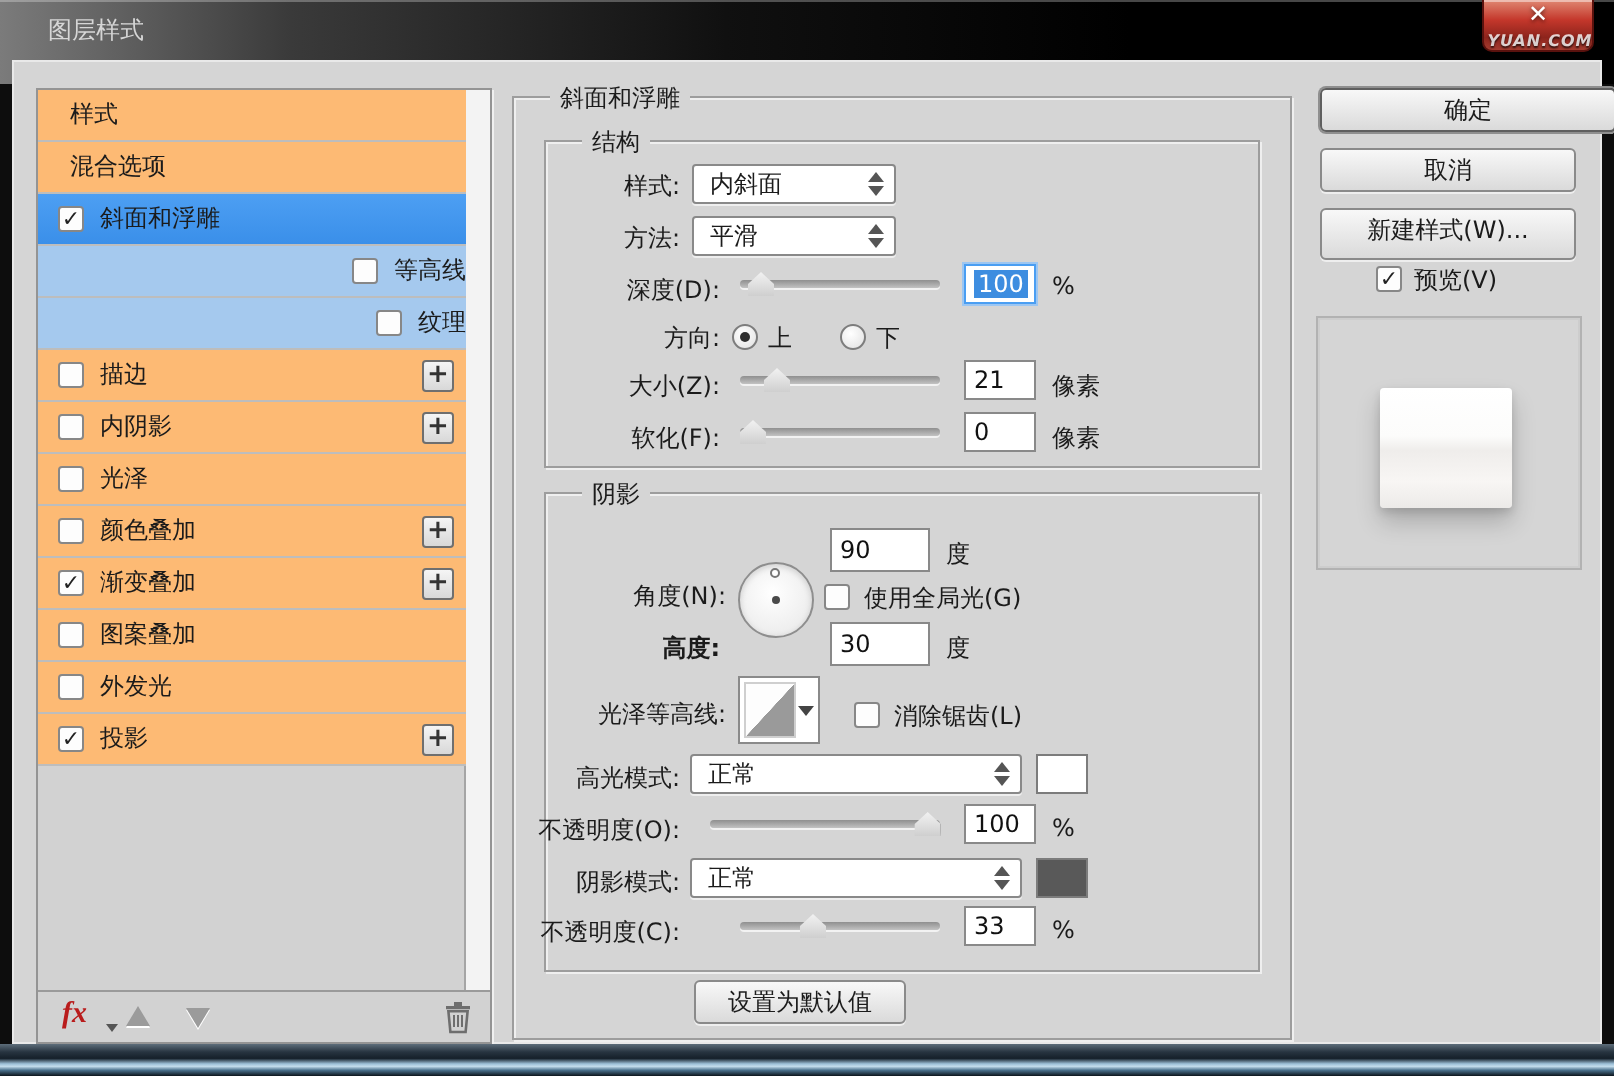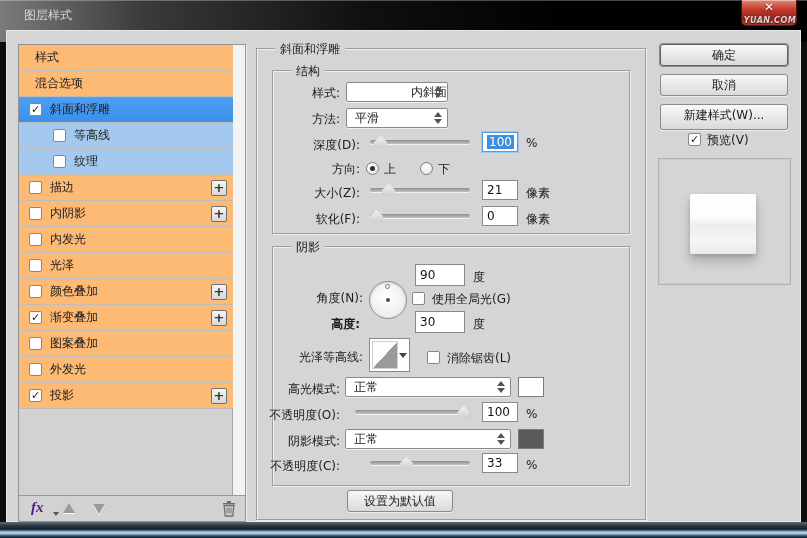--- a/index.html
+++ b/index.html
@@ -32,31 +32,31 @@
   .listpanel { position:absolute; left:12px; top:14px; width:228px; height:478px;
     border:1px solid #949494; background:#d2d2d2; box-shadow:1px 1px 0 #f0f0f0; }
   .listscroll { position:absolute; right:0; top:0; width:13px; height:451px;
     background:#f3f3f3; border-left:1px solid #a5a5a5; }
   .ps-rows { position:absolute; left:0; top:0; width:214px; }
   .ps-row { position:relative; height:26px; display:flex; align-items:center; gap:8px;
     border-bottom:1px solid #bdbdbd; padding-left:10px; background:#fdba74; }
   .ps-row.noChk { padding-left:16px; }
   .ps-row.sub { padding-left:34px; }
   .ps-row.sel { background:linear-gradient(180deg,#4d9ff3,#3a8fe9); }
-  .ps-row.subBg { background:#a5c9ee; }
+  .ps-row.subBg { background:#a5c9ee;justify-content:flex-end; }
   .pscheck { width:13px; height:13px; background:#fdfdfd; border:1px solid #878787; border-radius:2px;
     font-size:11px; line-height:11px; text-align:center; color:#222; flex:0 0 auto; font-weight:bold; }
   .ps-row .lbl { white-space:nowrap; }
   .plusbtn { margin-left:auto; margin-right:6px; width:16px; height:16px; border:1px solid #6f6f6f;
     border-radius:2px; background:linear-gradient(180deg,#f5f5f5,#d8d8d8); text-align:center;
     line-height:13px; font-weight:bold; font-size:13px; color:#333; }
   .listfooter { position:absolute; left:0; bottom:0; width:226px; height:26px;
     border-top:1px solid #9a9a9a; background:#d2d2d2; }
   .fxlbl { position:absolute; left:12px; top:3px; font-family:"Liberation Serif",serif;
-    font-style:italic; font-weight:bold; font-size:15px; color:#4c1d95; }
+    font-style:italic; font-weight:bold; font-size:15px; color:#b91c1c; }
   .fxcaret { position:absolute; left:34px; top:16px; width:0; height:0;
     border-left:3px solid transparent; border-right:3px solid transparent; border-top:4px solid #555; }
   .arrow-up { position:absolute; left:44px; top:7px; width:0; height:0;
     border-left:6px solid transparent; border-right:6px solid transparent; border-bottom:10px solid #9b9b9b;
     filter:drop-shadow(0 1px 0 #fff); }
   .arrow-down { position:absolute; left:74px; top:8px; width:0; height:0;
     border-left:6px solid transparent; border-right:6px solid transparent; border-top:10px solid #9b9b9b;
     filter:drop-shadow(0 1px 0 #fff); }
   .trash { position:absolute; right:8px; top:4px; width:16px; height:17px; }
 
@@ -162,24 +162,20 @@
           <span class="lbl">描边</span>
           <span class="plusbtn">+</span>
         </div>
         <div class="ps-row">
           <span class="pscheck"></span>
           <span class="lbl">内阴影</span>
           <span class="plusbtn">+</span>
         </div>
         <div class="ps-row">
           <span class="pscheck"></span>
-          <span class="lbl">内发光</span>
-        </div>
-        <div class="ps-row">
-          <span class="pscheck"></span>
           <span class="lbl">光泽</span>
         </div>
         <div class="ps-row">
           <span class="pscheck"></span>
           <span class="lbl">颜色叠加</span>
           <span class="plusbtn">+</span>
         </div>
         <div class="ps-row">
           <span class="pscheck">✓</span>
           <span class="lbl">渐变叠加</span>
@@ -214,21 +210,21 @@
 
     <div class="fset" style="left:250px; top:18px; width:390px; height:472px;">
       <span class="legend">斜面和浮雕</span>
     </div>
 
     <div class="fset" style="left:266px; top:40px; width:358px; height:164px;">
       <span class="legend">结构</span>
     </div>
 
     <div class="flabel" style="left:274px; top:55px; width:60px;">样式:</div>
-    <div class="combo" style="left:340px; top:52px; width:102px;text-align:right;">
+    <div class="combo" style="left:340px; top:52px; width:102px;">
       <span>内斜面</span>
       <span class="spin"></span>
     </div>
 
     <div class="flabel" style="left:274px; top:81px; width:60px;">方法:</div>
     <div class="combo" style="left:340px; top:78px; width:102px;">
       <span>平滑</span>
       <span class="spin"></span>
     </div>
 
@@ -316,21 +312,21 @@
     <div class="flabel" style="left:229px; top:428px; width:105px;">不透明度(C):</div>
     <div class="slider" style="left:364px; top:427px; width:100px;">
       <span class="track"></span>
       <span class="thumb" style="left:30%;"></span>
     </div>
     <input class="tinput" style="left: 476px; top: 423px; width: 36px;" readonly="" value="33">
     <div class="unit" style="left:520px; top:428px;">%</div>
 
     <div class="pbtn" style="left:341px; top:460px; width:106px; height:22px;">设置为默认值</div>
 
-    <div class="pbtn default" style="left:654px; top:14px; width:128px; height:22px;">确定</div>
+    <div class="pbtn default" style="left:654px; top:14px; width:148px; height:22px;">确定</div>
     <div class="pbtn" style="left:654px; top:44px; width:128px; height:22px;">取消</div>
     <div class="pbtn" style="left:654px; top:74px; width:128px; height:26px;">新建样式(W)...</div>
 
     <span class="chkbox" style="left:682px; top:103px;">✓</span>
     <div class="unit" style="left:701px; top:102px;">预览(V)</div>
 
     <div class="previewbox">
       <span class="cube"></span>
     </div>
 

